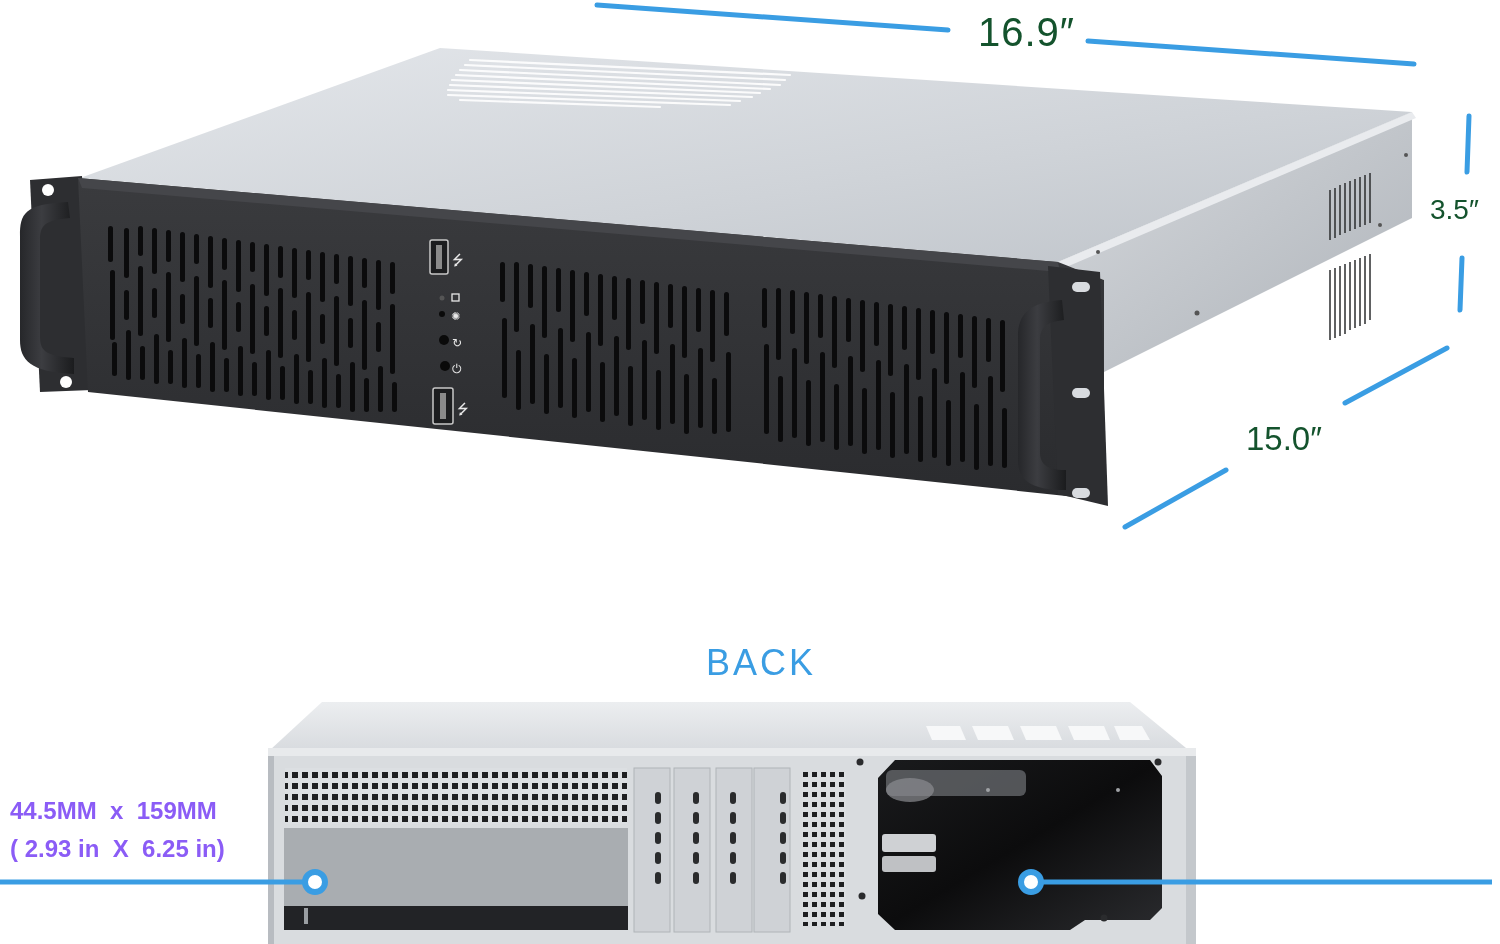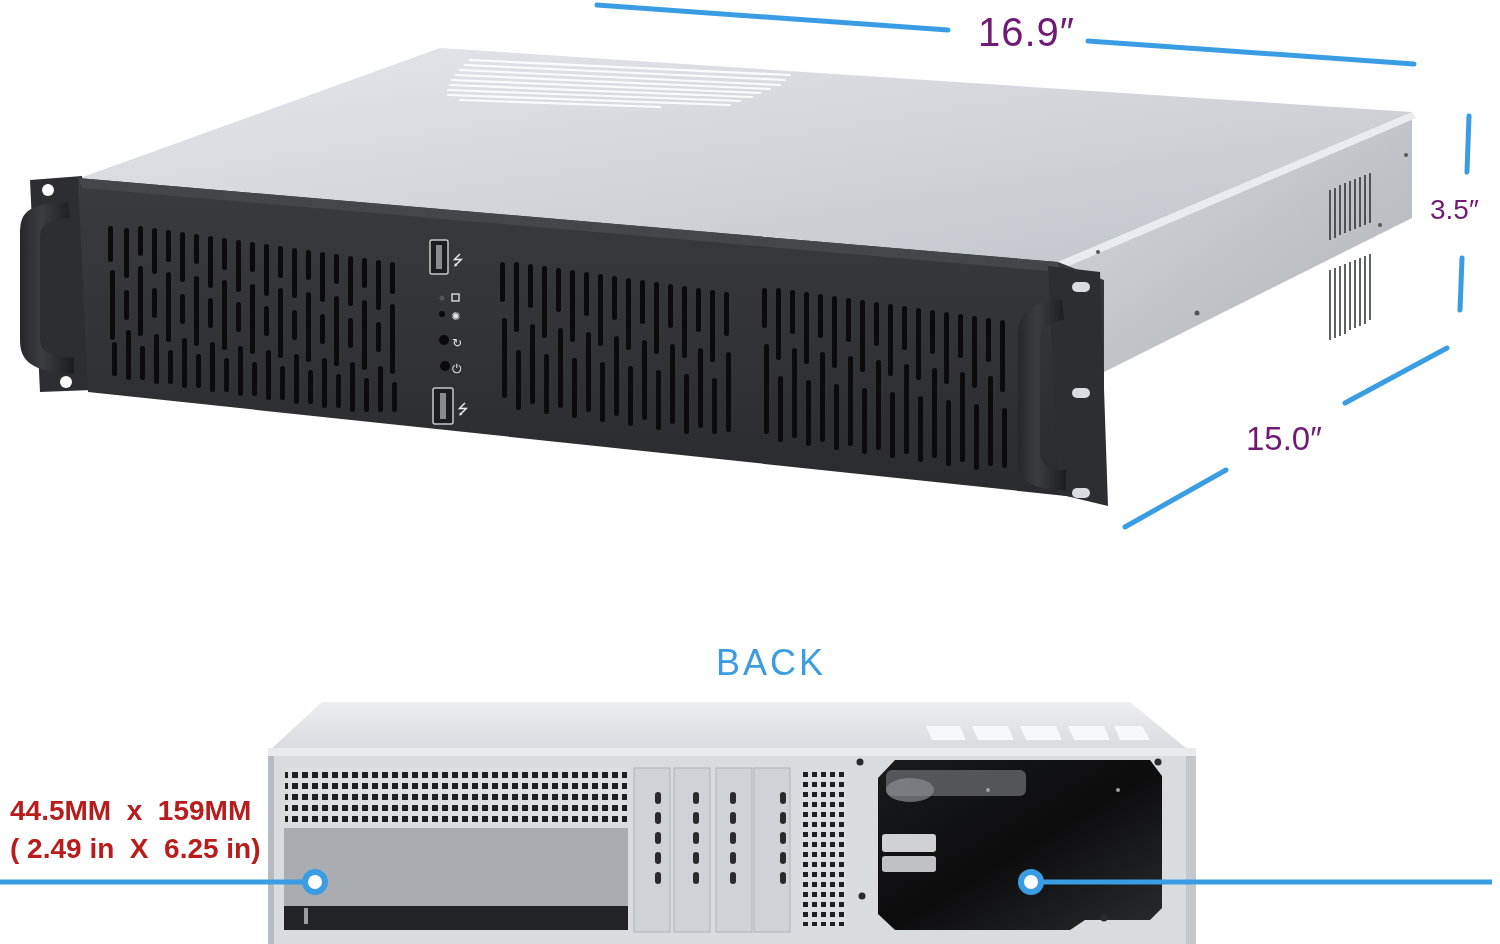--- a/index.html
+++ b/index.html
@@ -1,23 +1,23 @@
 <!DOCTYPE html>
 <html><head>
 <meta charset="utf-8">
 <style>
   html, body { margin: 0; padding: 0; background: #ffffff; }
   body { width: 1500px; height: 944px; position: relative; overflow: hidden; font-family: "Liberation Sans", "DejaVu Sans", sans-serif; }
   .canvas { position: absolute; left: 0; top: 0; width: 1500px; height: 944px; }
-  .dim-label { position: absolute; color: #701a75; font-family: "Liberation Sans", "DejaVu Sans", sans-serif; font-weight: 400; line-height: 1; white-space: nowrap; }
+  .dim-label { position: absolute; color: #14532d; font-family: "Liberation Sans", "DejaVu Sans", sans-serif; font-weight: 400; line-height: 1; white-space: nowrap; }
   .dim-label.width { left: 978px; top: 12px; font-size: 40px; letter-spacing: 1px; }
   .dim-label.height { left: 1430px; top: 196px; font-size: 28px; }
   .dim-label.depth { left: 1246px; top: 422px; font-size: 33px; }
-  .back-title { position: absolute; left: 706px; top: 642px; font-size: 36px; color: #3a9de3; letter-spacing: 3px; font-weight: 400; margin-left: 10px; }
-  .spec { position: absolute; color: #b91c1c; font-weight: 700; font-size: 28px; line-height: 38px; white-space: nowrap; }
+  .back-title { position: absolute; left: 706px; top: 642px; font-size: 36px; color: #3a9de3; letter-spacing: 3px; font-weight: 400; }
+  .spec { position: absolute; color: #8b5cf6; font-weight: 700; font-size: 24px; line-height: 38px; white-space: nowrap; }
   .spec.left { left: 10px; top: 792px; text-align: left; }
   .spec.right { right: 8px; top: 792px; text-align: right; }
   .spec .line2 { font-weight: 700; }
 </style>
 </head>
 <body>
 
 <svg class="canvas" width="1500" height="944" viewBox="0 0 1500 944" xmlns="http://www.w3.org/2000/svg">
   <defs>
     <linearGradient id="topGrad" x1="0" y1="0" x2="1" y2="1">
@@ -369,17 +369,17 @@
 </svg>
 
 <div class="dim-label width">16.9″</div>
 <div class="dim-label height">3.5″</div>
 <div class="dim-label depth">15.0″</div>
 
 <div class="back-title">BACK</div>
 
 <div class="spec left">
   <div style="white-space:pre">44.5MM  x  159MM</div>
-  <div class="line2" style="white-space:pre">( 2.49 in  X  6.25 in)</div>
+  <div class="line2" style="white-space:pre">( 2.93 in  X  6.25 in)</div>
 </div>
 
 <div class="spec right">
 </div>
 
 </body></html>

